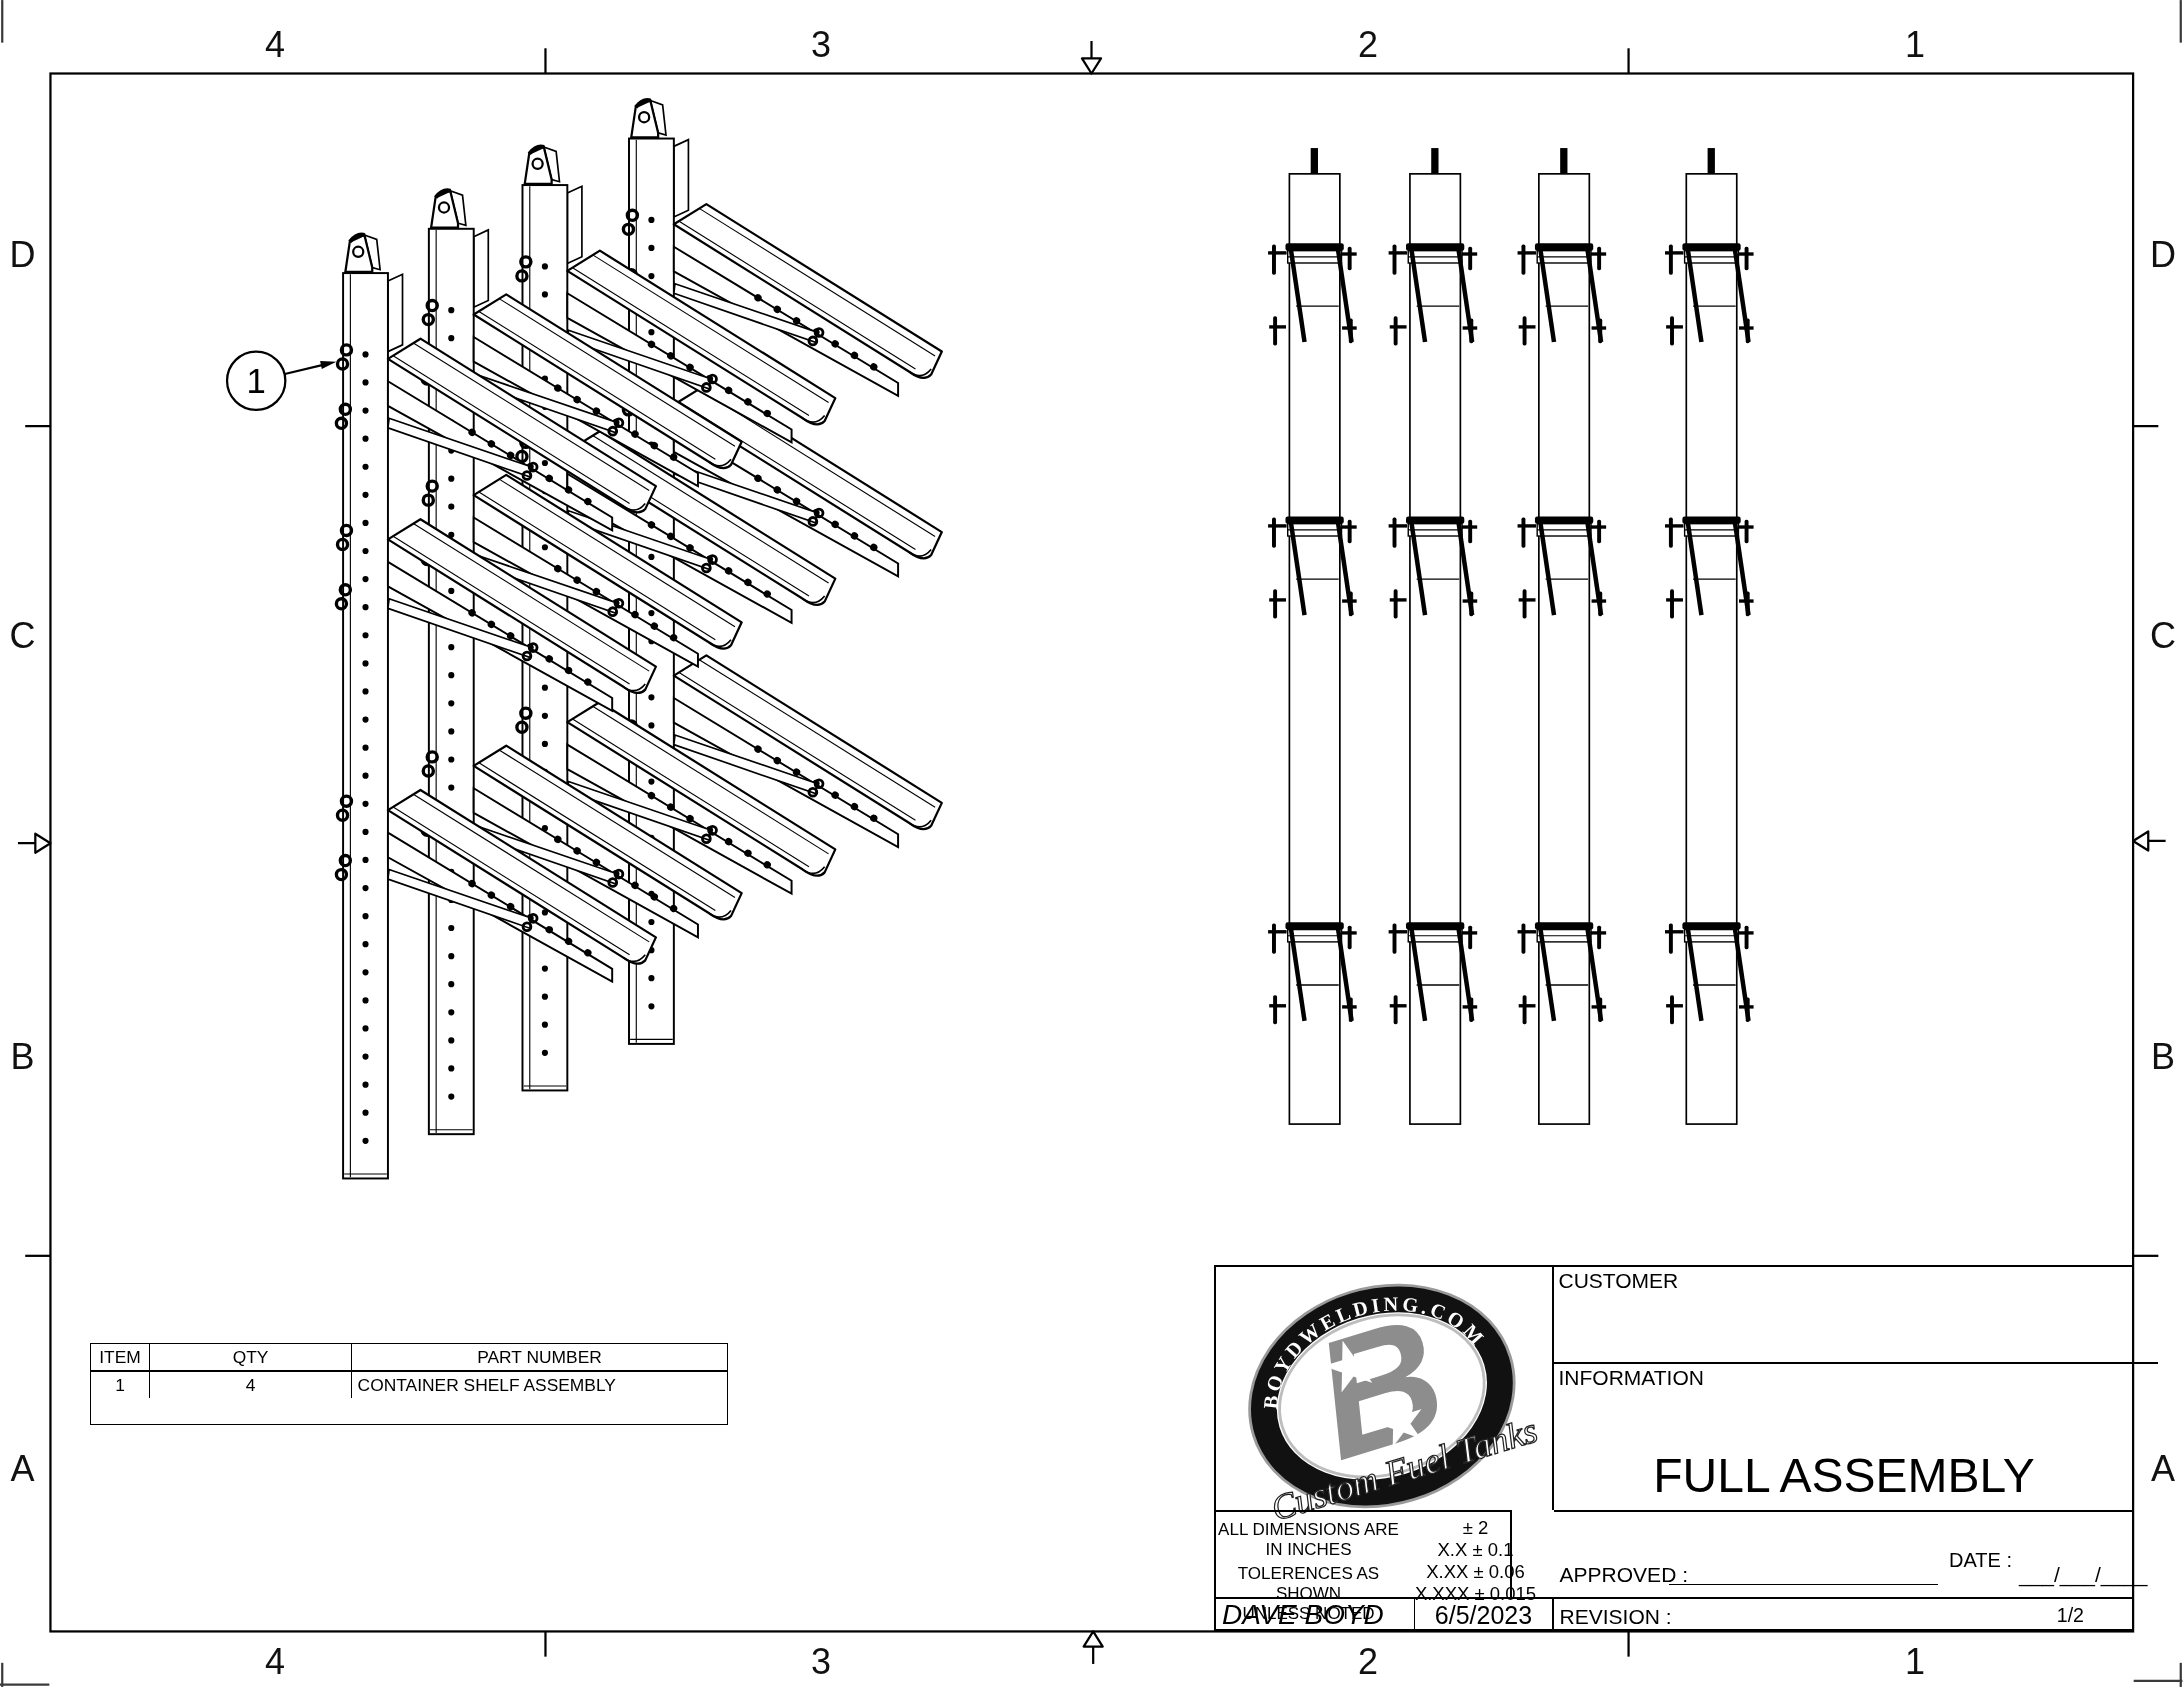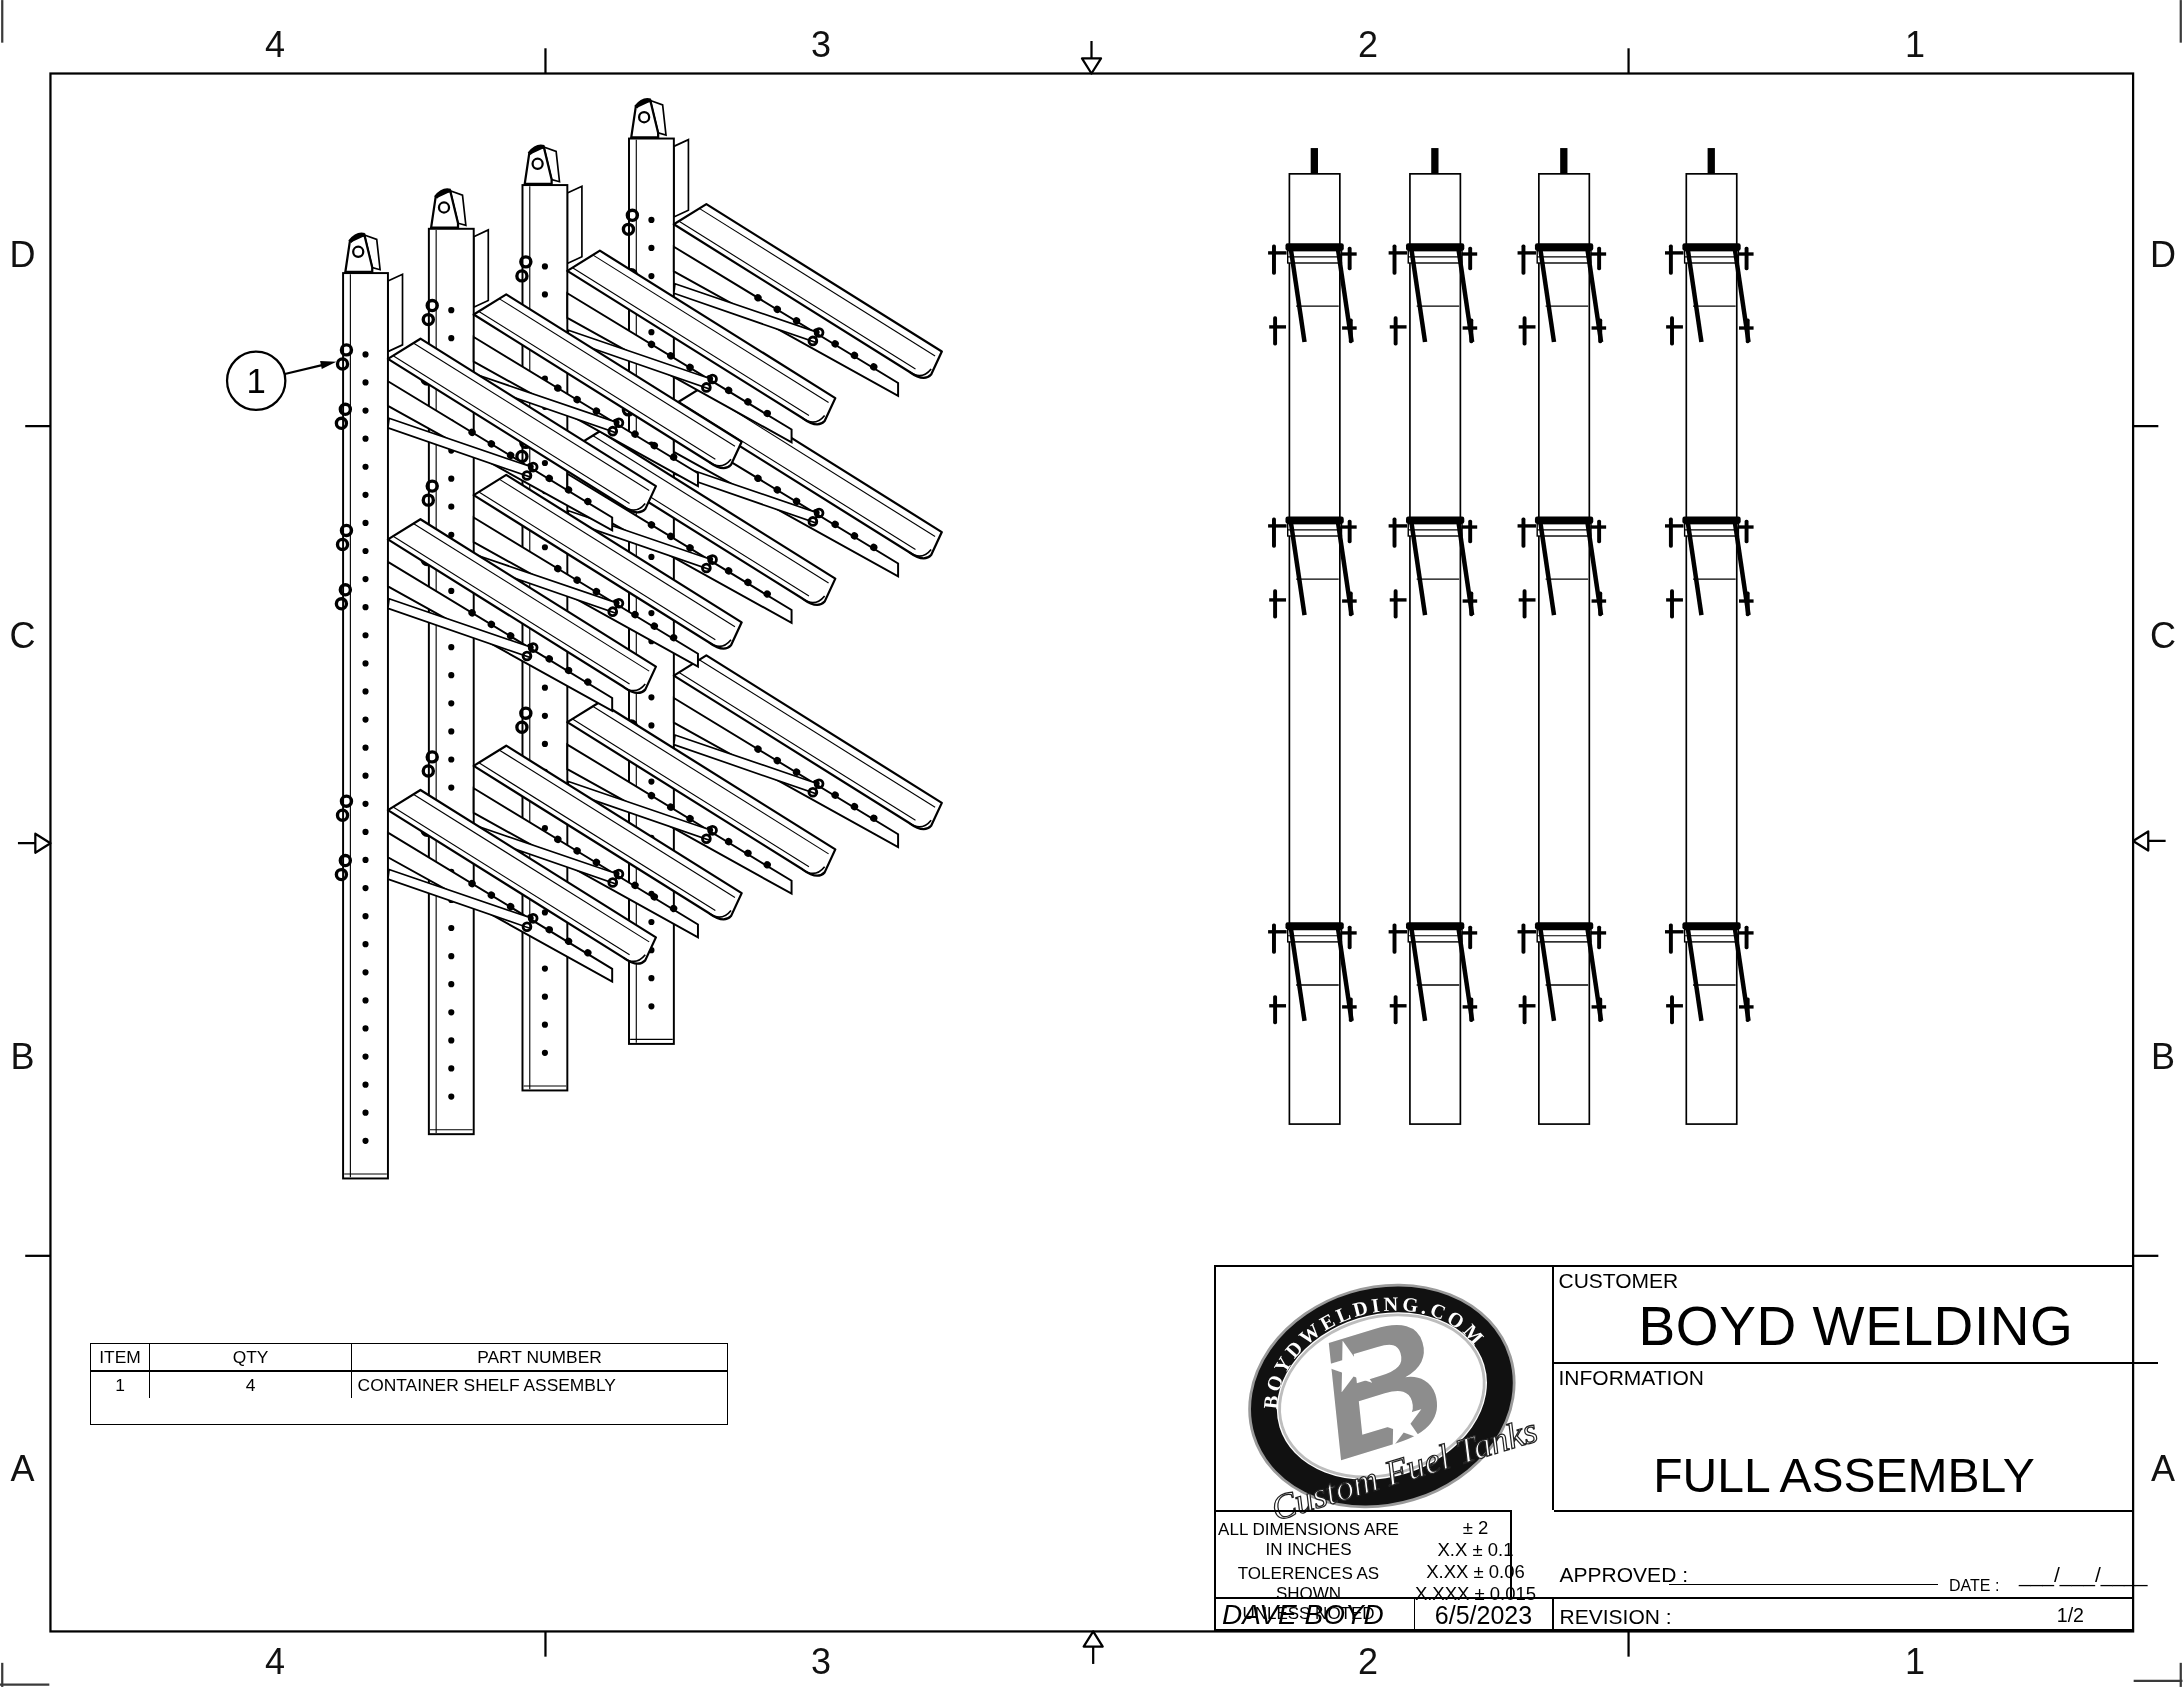--- a/index.html
+++ b/index.html
@@ -32,21 +32,21 @@
   .tb-big{position:absolute;width:100%;text-align:center;font-size:55px;letter-spacing:0.6px;}
   .tb-med{position:absolute;width:100%;text-align:center;font-size:48px;}
   .tol-left{position:absolute;left:0;width:185px;text-align:center;font-size:17px;line-height:20px;}
   .tol-right{position:absolute;left:185px;width:149px;text-align:center;font-size:18.5px;line-height:22px;}
   .tb-name .nm{width:199px;border-right:1.7px solid #000;box-sizing:border-box;display:flex;align-items:center;padding-left:6px;font-size:28px;font-style:italic;}
   .tb-name .dt{flex:1;display:flex;align-items:center;justify-content:center;font-size:25px;}
   .rev-label{position:absolute;left:5.6px;top:5.6px;font-size:21px;text-align:right;}
   .rev-page{position:absolute;right:50px;top:4.5px;font-size:19.6px;}
   .ap-label{position:absolute;left:5.6px;bottom:10px;font-size:21px;}
   .ap-line{position:absolute;left:115px;bottom:12.3px;width:269px;border-bottom:1.7px solid #000;}
-  .ap-date{position:absolute;left:395px;bottom:2px;font-size:16px;}
+  .ap-date{position:absolute;left:395px;bottom:25px;font-size:20px;}
   .ap-dateline{position:absolute;left:465px;bottom:10px;font-size:21px;letter-spacing:0;}
 </style>
 </head>
 <body>
 
 <div class="sheet">
 
 <svg width="2183" height="1687" viewBox="0 0 3894 3009">
   <defs>
 
@@ -254,21 +254,20 @@
     <div class="pl-c2">4</div>
     <div class="pl-c3">CONTAINER SHELF ASSEMBLY</div>
   </div>
 </div>
 
 <div class="titleblock">
   <div class="tb-cell tb-logo"></div>
 
   <div class="tb-cell tb-customer">
     <div class="tb-small-label">CUSTOMER</div>
-    <div class="tb-big" style="top:27px">BOYD WELDING</div>
   </div>
 
   <div class="tb-cell tb-info">
     <div class="tb-small-label">INFORMATION</div>
     <div class="tb-med" style="top:84px">FULL ASSEMBLY</div>
   </div>
 
   <div class="tb-cell tb-tol">
     <div class="tol-left" style="top:7.8px">
       <div>ALL DIMENSIONS ARE</div>

